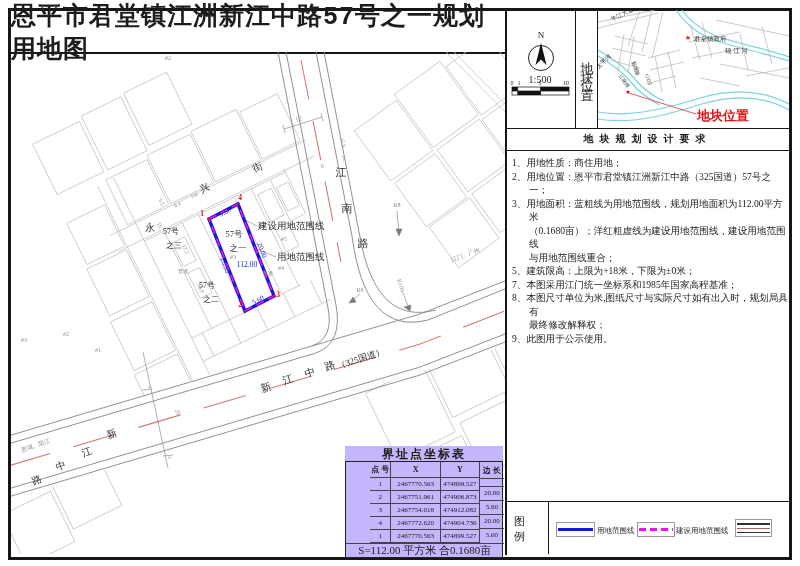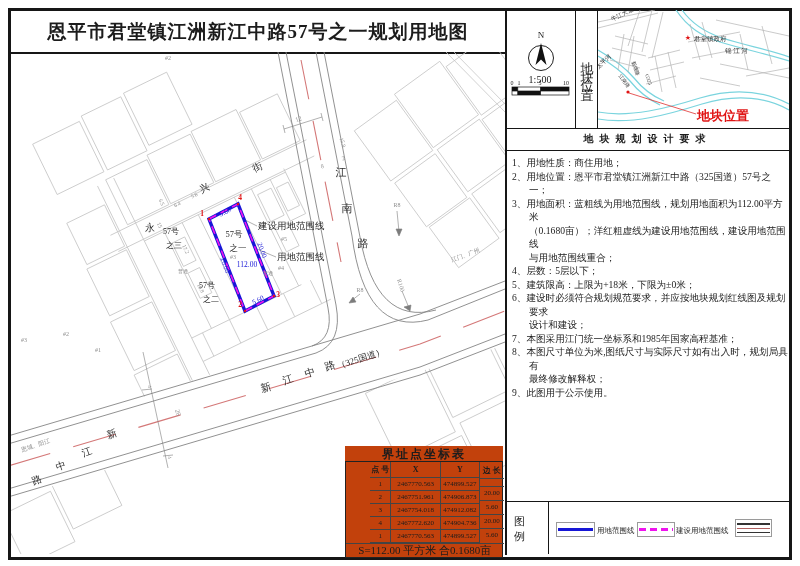--- a/index.html
+++ b/index.html
@@ -2,21 +2,21 @@
 <html><head>
 <meta charset="utf-8">
 <style>
   html,body{margin:0;padding:0;background:#fff;}
   .sheet{position:relative;width:800px;height:566px;background:#fff;overflow:hidden;
          font-family:"Liberation Serif", serif;color:#1c1c1c;}
   .frame{position:absolute;left:8px;top:8px;width:778px;height:546px;border:3px solid #161616;}
   .vline,.hline{position:absolute;background:#161616;}
   .title-band{position:absolute;left:11px;top:11px;width:494px;height:41px;
               border-bottom:2px solid #161616;display:flex;align-items:center;justify-content:center;}
-  .title-band span{font-size:19px;font-weight:bold;letter-spacing:1px;}
+  .title-band span{font-size:25px;font-weight:bold;letter-spacing:1px;font-family:Liberation Mono, monospace;}
   .svg-abs{position:absolute;}
   
   .side-label{position:absolute;left:576px;top:10px;width:21px;height:117px;
               display:flex;align-items:center;justify-content:center;
               writing-mode:vertical-rl;letter-spacing:9px;font-size:13px;}
   .req-header{position:absolute;left:506px;top:128px;width:283px;height:22px;
               display:flex;align-items:center;justify-content:center;
               font-size:10px;letter-spacing:6px;font-weight:bold;}
   .notes{position:absolute;left:512px;top:156px;width:276px;font-size:9.6px;line-height:13.5px;}
   .note-item{padding-left:17px;text-indent:-17px;white-space:pre-line;}
@@ -26,21 +26,21 @@
   .swatch-box{position:absolute;border:1px solid #9a9a9a;background:#fff;display:flex;flex-direction:column;justify-content:center;}
   .sw-blue{left:556px;top:522px;width:37px;height:13px;}
   .sw-blue .ln{height:3px;background:#1717d6;margin:0 1px;}
   .sw-mag{left:637px;top:522px;width:36px;height:13px;}
   .sw-mag .ln{height:3px;margin:0 1px;background:repeating-linear-gradient(90deg,#ee13ee 0 7px,transparent 7px 11px);}
   .sw-road{left:735px;top:519px;width:37px;height:18px;justify-content:space-between;padding:3px 0;box-sizing:border-box;}
   .sw-road .l1{height:1.5px;background:#333;margin:0 1px;}
   .sw-road .l2{height:1px;background:#b06060;margin:0 1px;}
   .legend-label{position:absolute;font-size:7.5px;top:526px;}
   
-  .ctab-wrap{position:absolute;left:345px;top:446px;width:158px;background:#c2410c;}
+  .ctab-wrap{position:absolute;left:345px;top:446px;width:158px;background:#c4b5fd;}
   .ctab-title{text-align:center;font-size:12px;font-weight:bold;letter-spacing:2px;height:15px;}
   .ctab{border:1.2px solid #222;height:95px;position:relative;font-size:7px;}
   .ctab .grid{position:absolute;left:0;top:0;width:134px;}
   .crow{display:flex;margin-left:24px;}
   .ccell{border-right:1px solid #444;border-bottom:1px solid #444;display:flex;align-items:center;justify-content:center;box-sizing:border-box;}
   .c0{width:26px;} .c1{width:60px;} .c2{width:48px;}
   .chead{height:16px;font-size:8px;font-weight:bold;}
   .cdata{height:13px;}
   .edgecol{position:absolute;left:134px;top:0;width:23.5px;height:81px;font-family:Liberation Serif, serif;}
   .edgecol .ec{height:13px;display:flex;align-items:center;justify-content:center;border-top:1px solid #444;font-size:7px;}
@@ -341,24 +341,21 @@
 
   <div class="req-header">地块规划设计要求</div>
   <div class="hline" style="left:506px;top:150px;width:283px;height:1px;"></div>
 
   <div class="notes">
     <div class="note-item">1、用地性质：商住用地；</div>
     <div class="note-item">2、用地位置：恩平市君堂镇江洲新江中路（325国道）57号之一；</div>
     <div class="note-item">3、用地面积：蓝粗线为用地范围线，规划用地面积为112.00平方米
 （0.1680亩）；洋红粗虚线为建设用地范围线，建设用地范围线
 与用地范围线重合；</div>
-    <div class="note-item">4、层数：5层以下；</div>
     <div class="note-item">5、建筑限高：上限为+18米，下限为±0米；</div>
-    <div class="note-item">6、建设时必须符合规划规范要求，并应按地块规划红线图及规划要求
-设计和建设；</div>
     <div class="note-item">7、本图采用江门统一坐标系和1985年国家高程基准；</div>
     <div class="note-item">8、本图尺寸单位为米,图纸尺寸与实际尺寸如有出入时，规划局具有
 最终修改解释权；</div>
     <div class="note-item">9、此图用于公示使用。</div>
   </div>
 
   <div class="hline" style="left:506px;top:501px;width:283px;height:1px;"></div>
   <div class="legend-cell">图例</div>
   <div class="vline" style="left:548px;top:501px;width:1px;height:53px;"></div>
 

